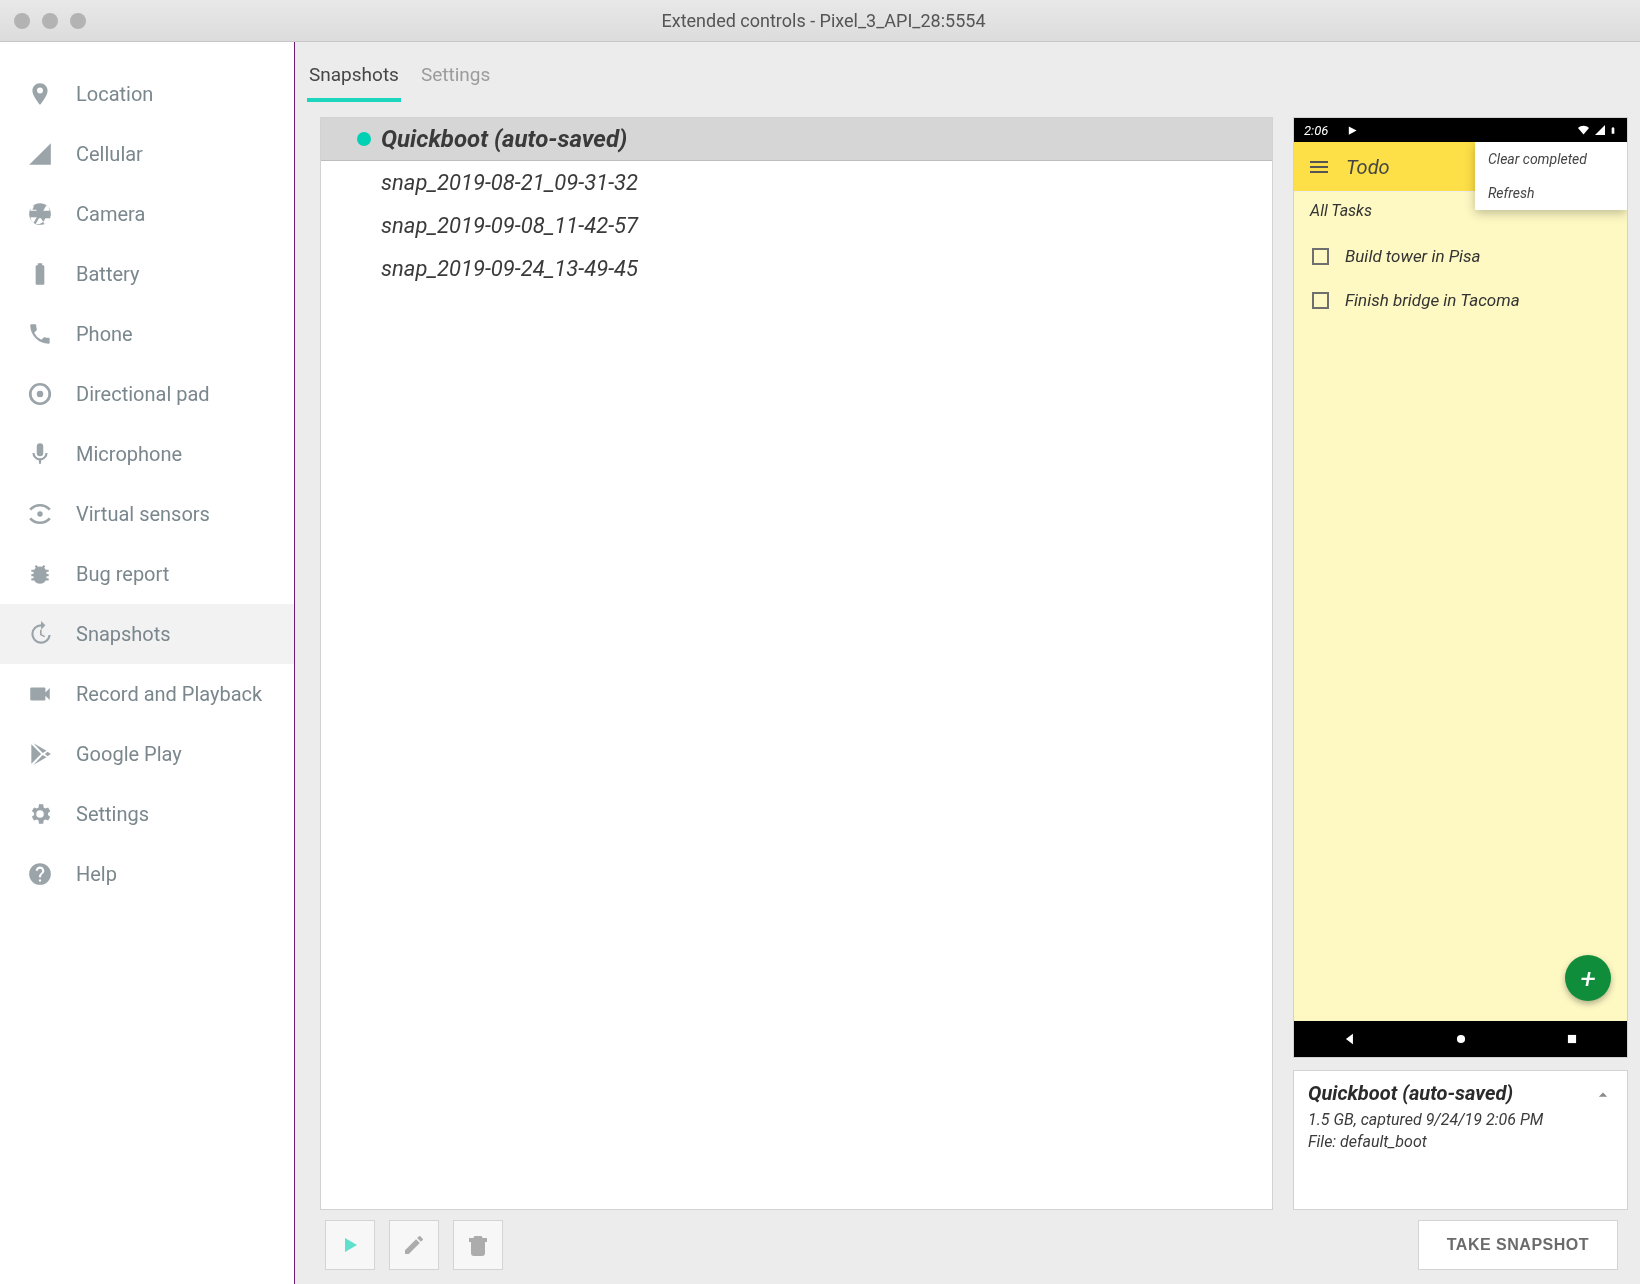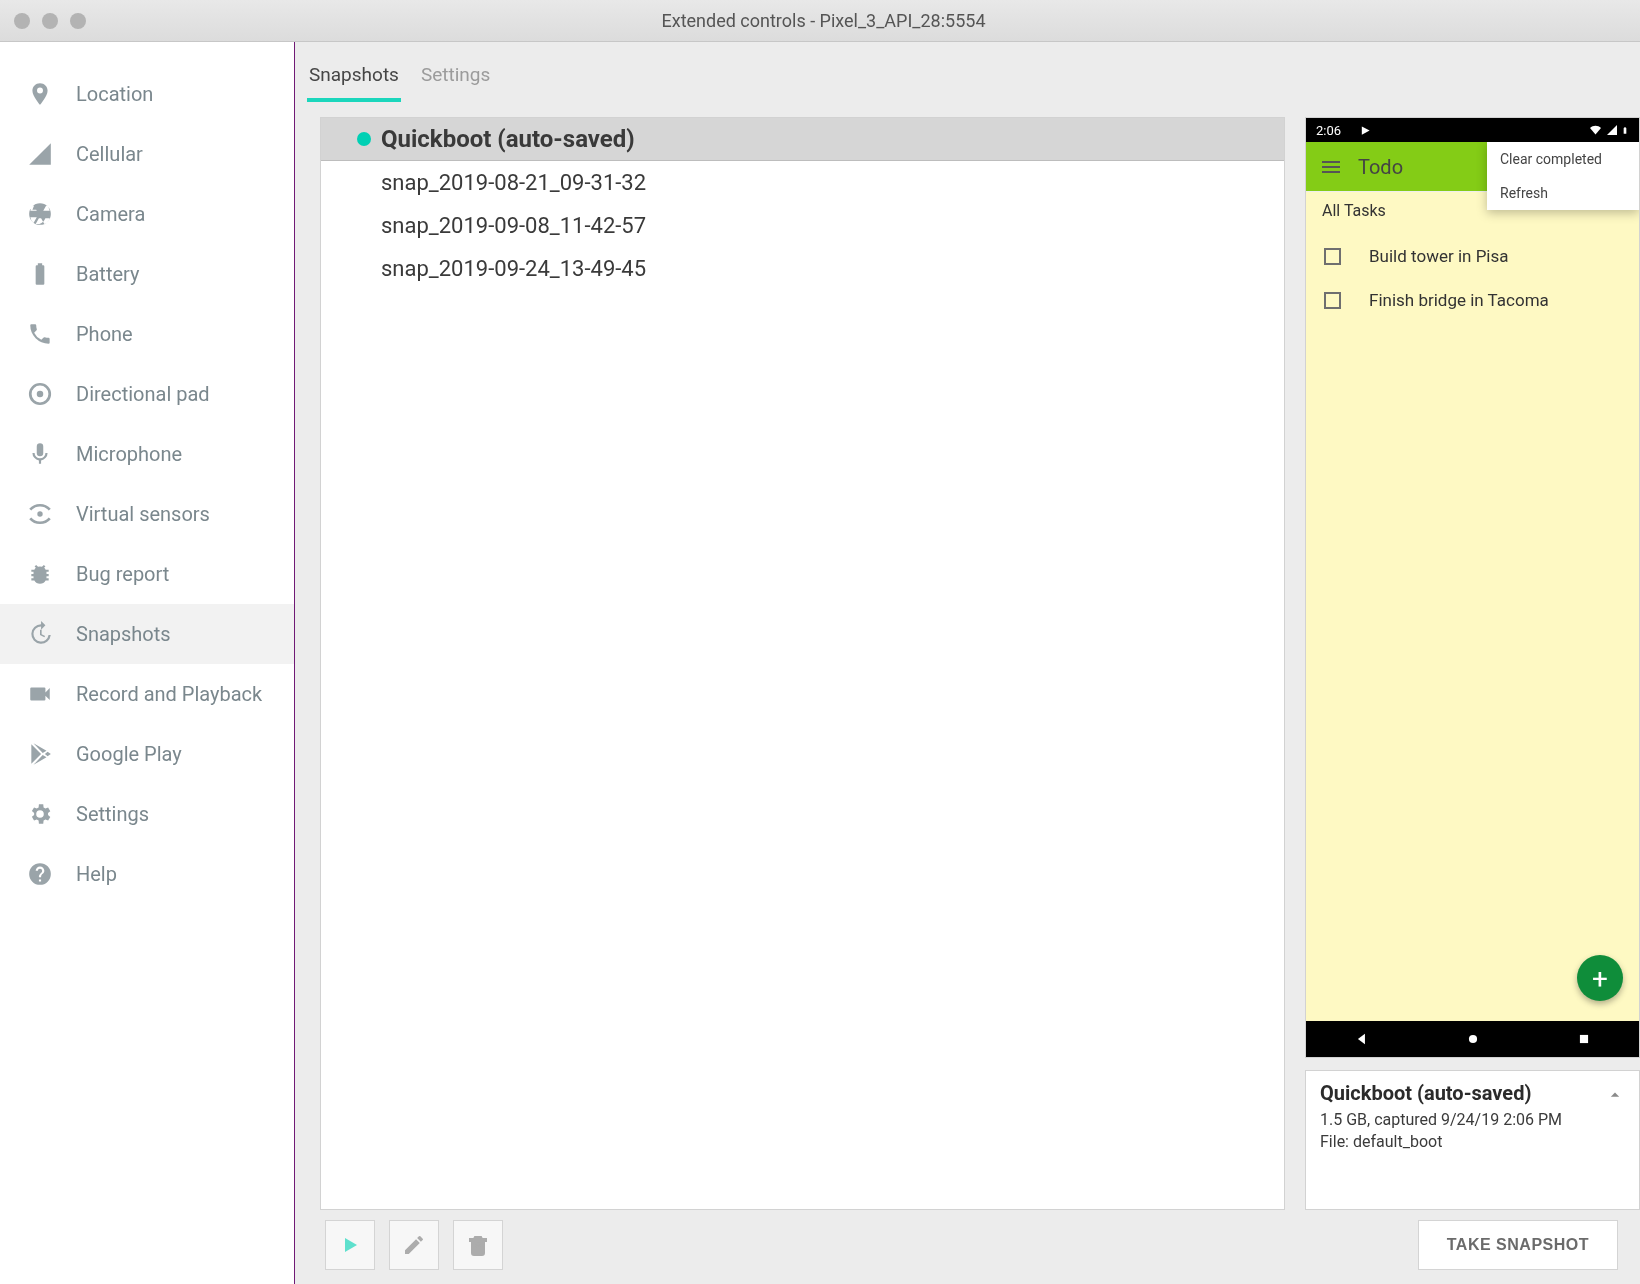--- a/index.html
+++ b/index.html
@@ -36,21 +36,21 @@
 }
 .snav.selected { background: #f2f2f2; }
 .snav .icon { width: 28px; height: 28px; display: flex; align-items: center; justify-content: center; }
 .snav svg { width: 26px; height: 26px; fill: #9aa4a9; }
 .content { flex: 1; display: flex; flex-direction: column; background: #ececec; }
 .tabs {
   display: flex; gap: 18px; padding: 21px 12px 0 12px; font-size: 19px;
 }
 .tab { padding: 0 2px 12px 2px; color: #9b9b9b; cursor: pointer; }
 .tab.active { color: #464646; border-bottom: 4px solid #1bd6bc; }
-.panel { flex: 1; display: flex; gap: 20px; padding: 15px 0 10px 25px; min-height: 0; }
+.panel { flex: 1; display: flex; gap: 20px; padding: 15px 12px 10px 25px; min-height: 0; font-style: italic; }
 .leftcol {
   flex: 1; background: #fff; border: 1px solid #d2d2d2;
   display: flex; flex-direction: column; overflow: hidden;
 }
 .row {
   display: flex; align-items: center; height: 43px;
   padding-left: 60px; font-size: 22px; color: #3a3a3a;
   border-bottom: 1px solid transparent; cursor: pointer;
 }
 .row.head {
@@ -68,33 +68,33 @@
   flex: 1; overflow: hidden; position: relative;
 }
 .statusbar {
   background: #000; color: #fff; height: 24px;
   display: flex; align-items: center; justify-content: space-between;
   padding: 0 10px; font-size: 13px;
 }
 .statusbar .ri { display: flex; align-items: center; gap: 3px; }
 .appheader {
   height: 50px; display: flex; align-items: center; gap: 18px;
-  padding: 0 16px; font-size: 20px; color: #444; background: #84cc16;
+  padding: 0 16px; font-size: 20px; color: #444; background: #fde047;
   border-bottom: 1px solid #eee; position: relative;
 }
 .hamb div { width: 18px; height: 2px; background: #555; margin: 3px 0; }
 .dropdown {
   position: absolute; right: 0; top: 0; width: 152px;
   background: #fff; box-shadow: 0 3px 10px rgba(0,0,0,.25);
   z-index: 5;
 }
 .dropdown div { padding: 9px 13px; font-size: 14px; color: #444; cursor: pointer; }
 .appbody { flex: 1; background: #fef9c3; position: relative; padding: 6px 0 0 0; }
 .subh { font-size: 16px; padding: 3px 16px 14px 16px; color: #333; }
-.todo { display: flex; align-items: center; gap: 28px; padding: 12px 18px; font-size: 17px; color: #333; }
+.todo { display: flex; align-items: center; gap: 16px; padding: 12px 18px; font-size: 17px; color: #333; }
 .todo .cb { width: 17px; height: 17px; border: 2px solid #6f6f6f; }
 .fab {
   position: absolute; right: 16px; bottom: 20px;
   width: 46px; height: 46px; border-radius: 50%; background: #0f8d3a;
   color: #fff; display: flex; align-items: center; justify-content: center;
   font-size: 28px; box-shadow: 0 3px 6px rgba(0,0,0,.3);
 }
 .navbar {
   height: 36px; background: #000; display: flex;
   align-items: center; justify-content: space-around;

